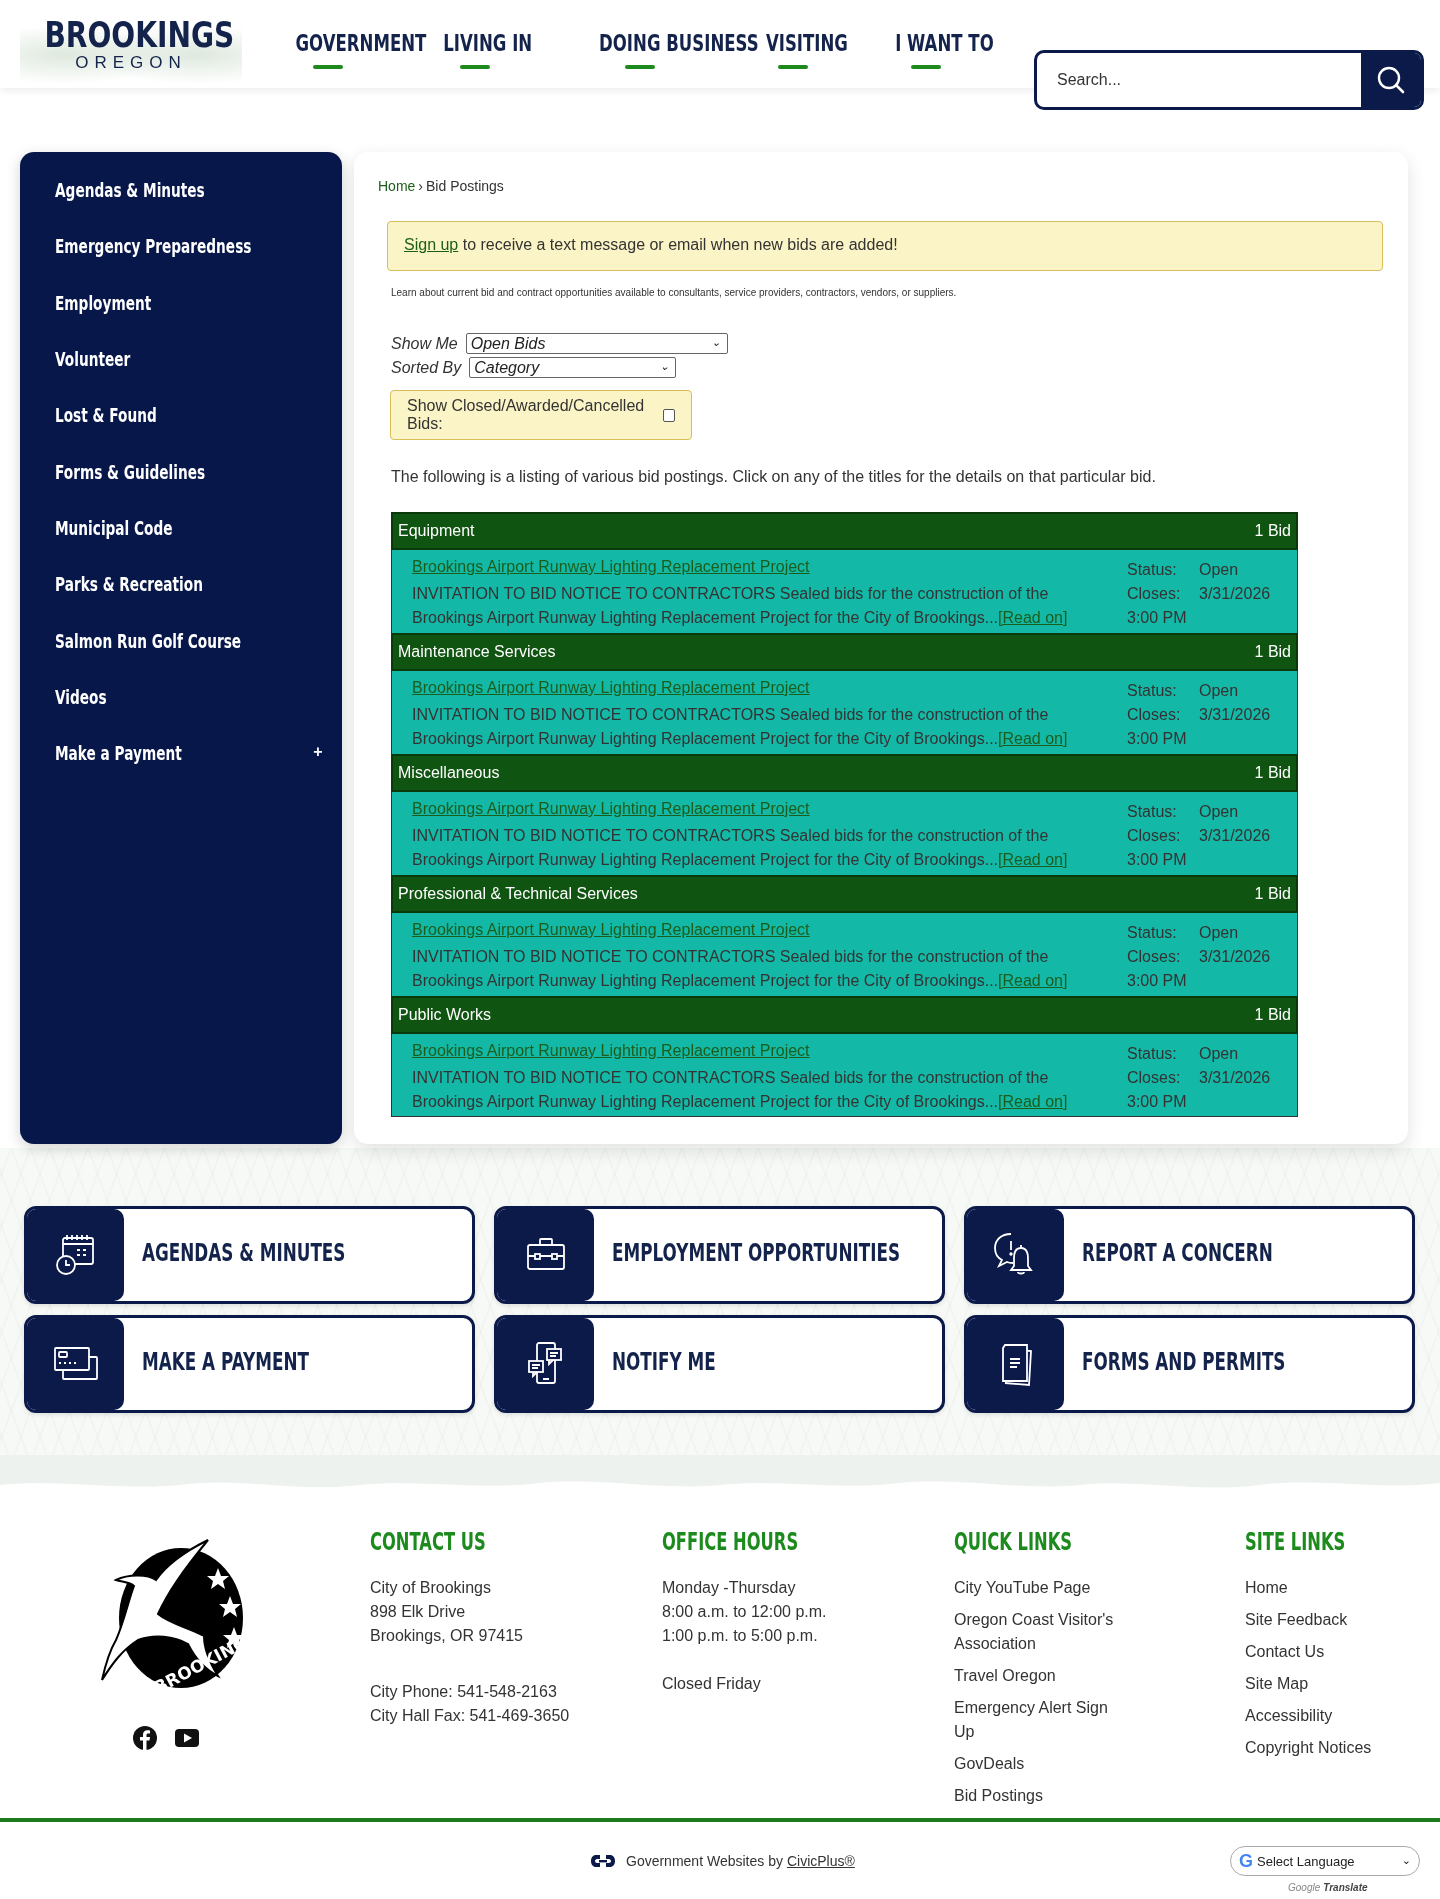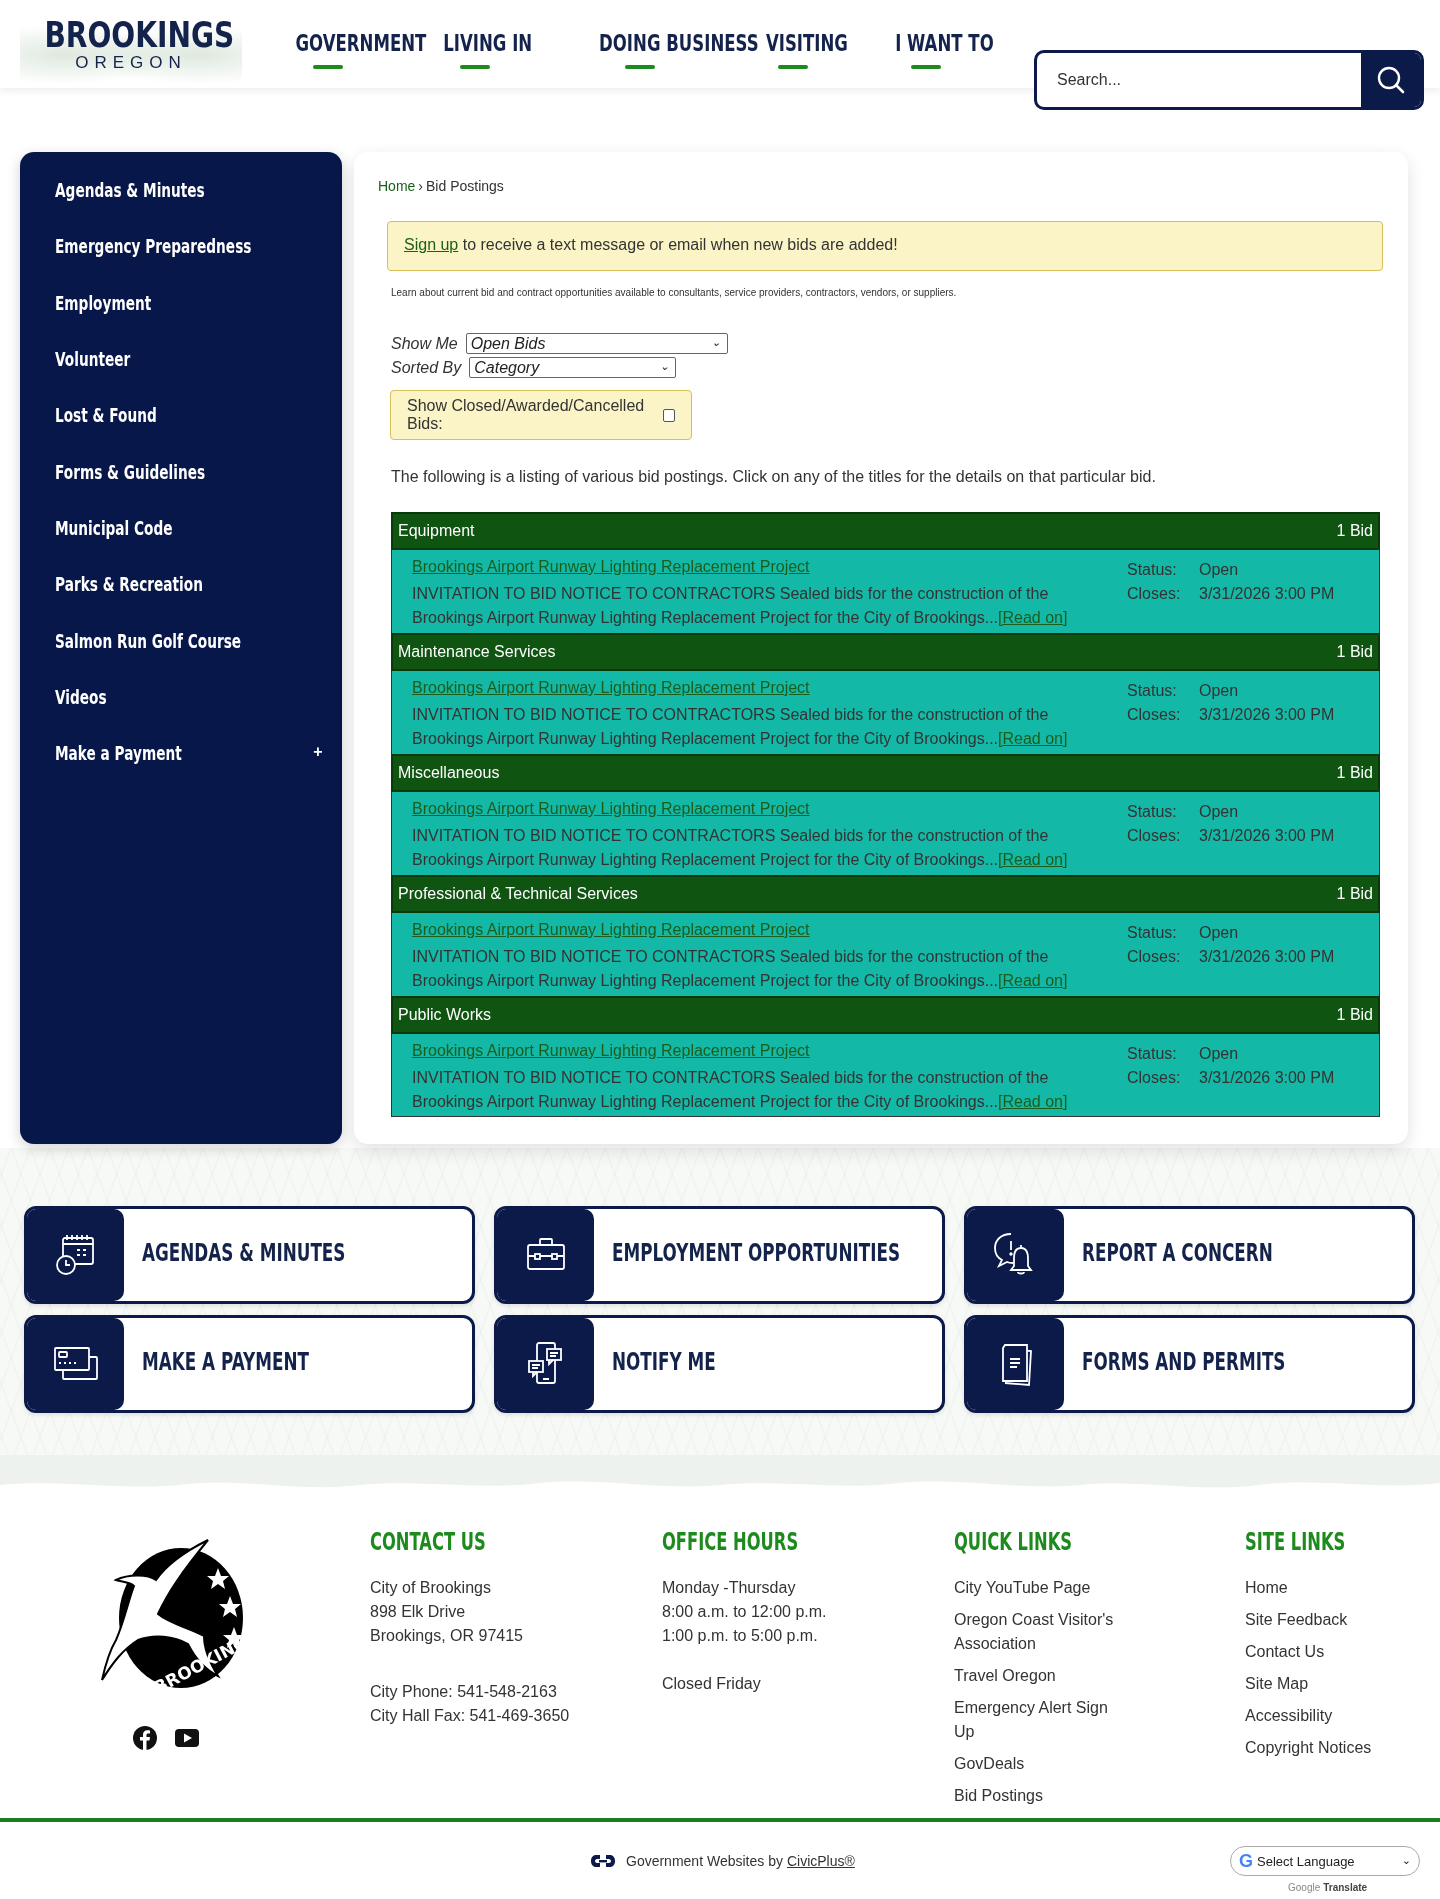--- a/index.html
+++ b/index.html
@@ -178,21 +178,21 @@
   .closed-box .cb {
     width: 13px; height: 13px; border: 1px solid #555; border-radius: 2px; background: #fff;
     margin-left: 8px; display: inline-block;
   }
   .listing-desc {
     position: absolute; left: 37px; top: 316px; font-size: 16px; color: #333;
   }
 
   
   .bid-table {
-    position: absolute; left: 37px; top: 360px; width: 989px;
+    position: absolute; left: 37px; top: 360px; width: 907px;
   }
   .cat-header {
     height: 38px; background: #0f5410;
     border: 2px solid #0a3a0b;
     display: flex; align-items: center; justify-content: space-between;
     padding: 0 5px 0 5px;
     color: #fff; font-size: 16px;
   }
   .bid-row {
     height: 83px; background: #14b8a6;
@@ -272,21 +272,21 @@
   .civic a { color: #333; text-decoration: underline; margin-left: 4px; }
   .lang-select {
     position: absolute; left: 1230px; top: 1846px; width: 190px; height: 30px;
     border: 1px solid #aaa; border-radius: 15px; background: #fff;
     display: flex; align-items: center; padding-left: 8px;
     font-size: 13px; color: #222; cursor: pointer;
   }
   .lang-select .g-logo { font-weight: bold; font-size: 18px; margin-right: 4px; color: #4285f4; }
   .lang-select .chev { position: absolute; right: 8px; top: 7px; font-size: 11px; }
   .powered {
-    position: absolute; left: 1288px; top: 1882px; font-size: 10px; color: #555;
+    position: absolute; left: 1288px; top: 1882px; font-size: 10px; color: #555; font-style: italic;
   }
   .powered .g { color: #888; margin-right: 3px; }
   .powered b { color: #444; }
 </style>
 </head>
 <body>
 
 <div class="header">
   <div class="logo">
     <span class="logo-main">BROOKINGS</span>

